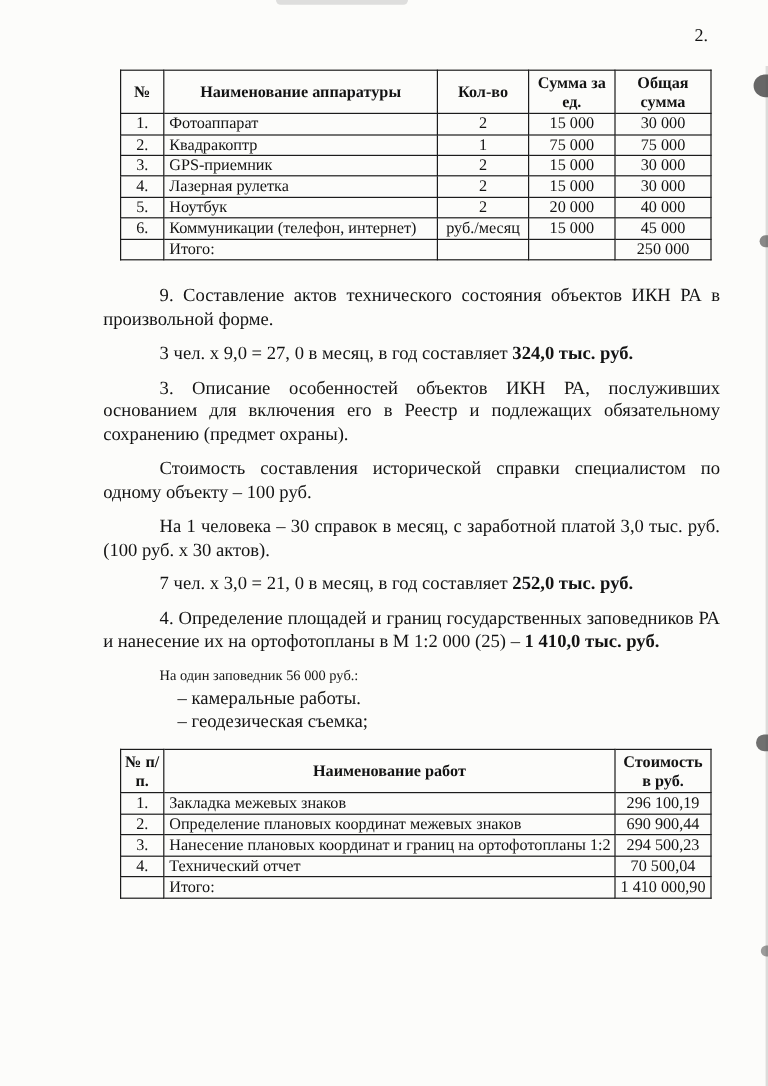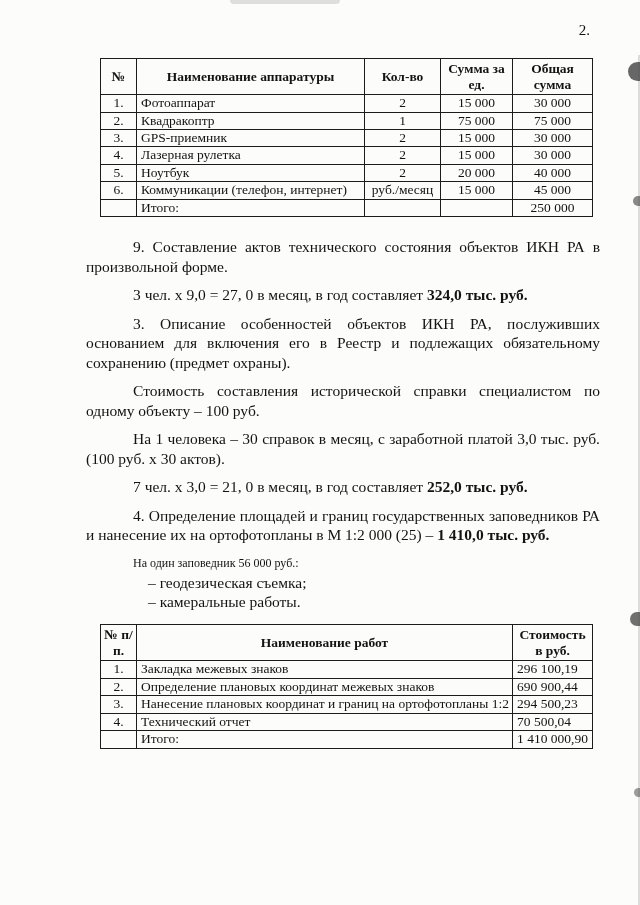--- a/index.html
+++ b/index.html
@@ -38,21 +38,21 @@
     vertical-align:middle;
     overflow:hidden;
   }
   .tbl th {
     font-weight:bold;
     text-align:center;
     padding:2px 2px;
     line-height:1.15;
   }
   .c { text-align:center; }
-  .r { text-align:left; }
+  .r { text-align:center; }
   .b { font-weight:normal; }
   .nw { white-space:nowrap; }
 
   
   .para {
     font-size:15.5px;
     line-height:19.5px;
     text-align:justify;
     text-indent:47px;
     margin-top:9px;
@@ -164,22 +164,22 @@
     <p class="para"><span>3 чел. х 9,0 = 27, 0 в месяц, в год составляет </span><b>324,0 тыс. руб.</b></p>
 
     <p class="para">3. Описание особенностей объектов ИКН РА, послуживших основанием для включения его в Реестр и подлежащих обязательному сохранению (предмет охраны).</p>
     <p class="para">Стоимость составления исторической справки специалистом по одному объекту – 100 руб.</p>
     <p class="para">На 1 человека – 30 справок в месяц, с заработной платой 3,0 тыс. руб. (100 руб. х 30 актов).</p>
     <p class="para"><span>7 чел. х 3,0 = 21, 0 в месяц, в год составляет </span><b>252,0 тыс. руб.</b></p>
 
     <p class="para"><span>4. Определение площадей и границ государственных заповедников РА и нанесение их на ортофотопланы в М 1:2 000 (25) – </span><b>1 410,0 тыс. руб.</b></p>
 
     <p class="note">На один заповедник 56 000 руб.:</p>
+    <div class="list-line">– камеральные работы.</div>
     <div class="list-line">– геодезическая съемка;</div>
-    <div class="list-line">– камеральные работы.</div>
 
     <table class="tbl works">
       <colgroup>
         <col style="width:36px">
           <col style="width:376px">
           <col style="width:80px">
       </colgroup>
       <thead>
         <tr>
           <th>№ п/п.</th>

